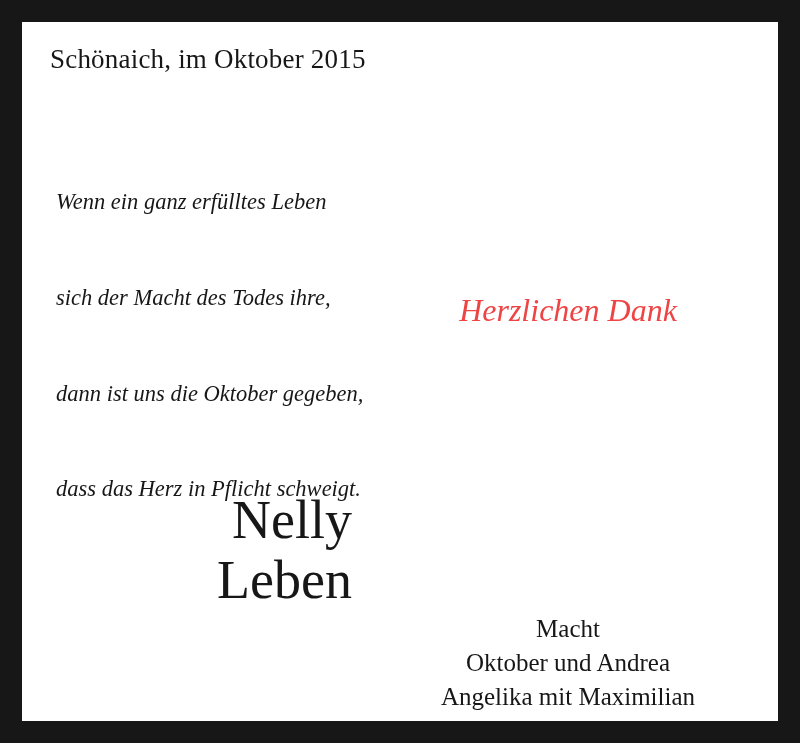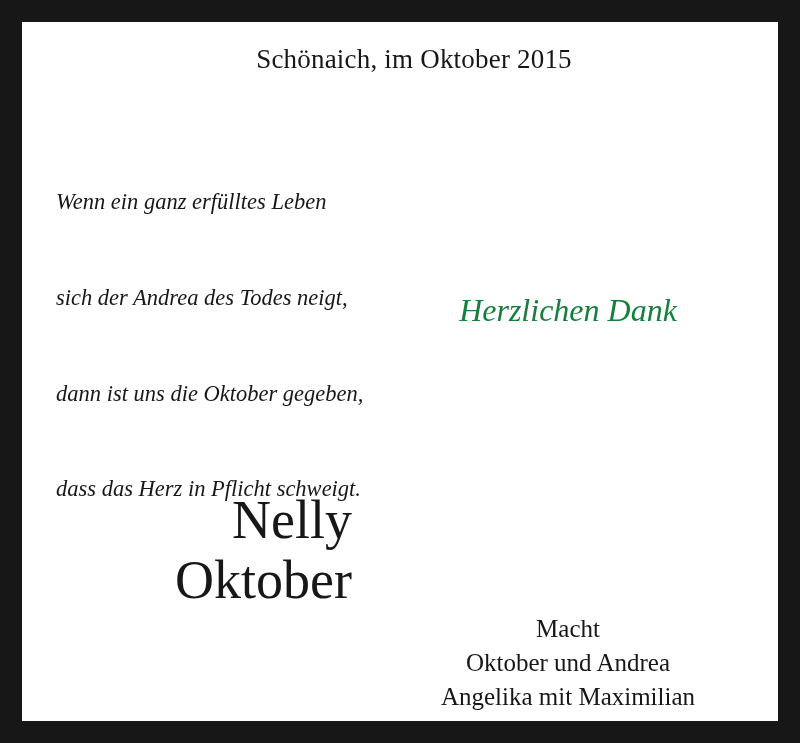--- a/index.html
+++ b/index.html
@@ -29,21 +29,20 @@
     position: relative;
     width: 100%;
     height: 100%;
     background: #ffffff;
   }
   .date-line {
     position: absolute;
     top: 22px;
     left: 0;
     width: 100%;
-    text-align: center;
     padding-left: 28px;
     box-sizing: border-box;
     font-size: 27px;
     letter-spacing: 0.2px;
     color: #171717;
   }
   .verse {
     position: absolute;
     top: 100px;
     left: 22px;
@@ -58,21 +57,21 @@
     margin-left: 12px;
   }
   .thanks-title {
     position: absolute;
     top: 270px;
     left: 336px;
     width: 420px;
     font-style: italic;
     font-size: 32px;
     text-align: center;
-    color: #15803d;
+    color: #ef4444;
   }
   .thanks-body {
     position: absolute;
     top: 324px;
     left: 336px;
     width: 420px;
     font-size: 26.5px;
     line-height: 1.33;
     text-align: justify;
     text-align-last: left;
@@ -111,31 +110,31 @@
 </head>
 <body>
 
 <div class="notice">
   <div class="inner">
 
     <div class="date-line">Schönaich, im Oktober 2015</div>
 
     <div class="verse">
       <div>Wenn ein ganz erfülltes Leben</div>
-      <div>sich der Andrea des Todes neigt,</div>
+      <div>sich der Macht des Todes ihre,</div>
       <div>dann ist uns die Oktober gegeben,</div>
       <div>dass das Herz in Pflicht schweigt.</div>
     </div>
 
     <div class="thanks-title">Herzlichen Dank</div>
 
 
     <div class="deceased">
       <span class="ln">Nelly</span>
-      <span class="ln">Oktober</span>
+      <span class="ln">Leben</span>
     </div>
 
     <div class="family">
       <div>Macht</div>
       <div>Oktober und Andrea</div>
       <div>Angelika mit Maximilian</div>
     </div>
 
   </div>
 </div>

